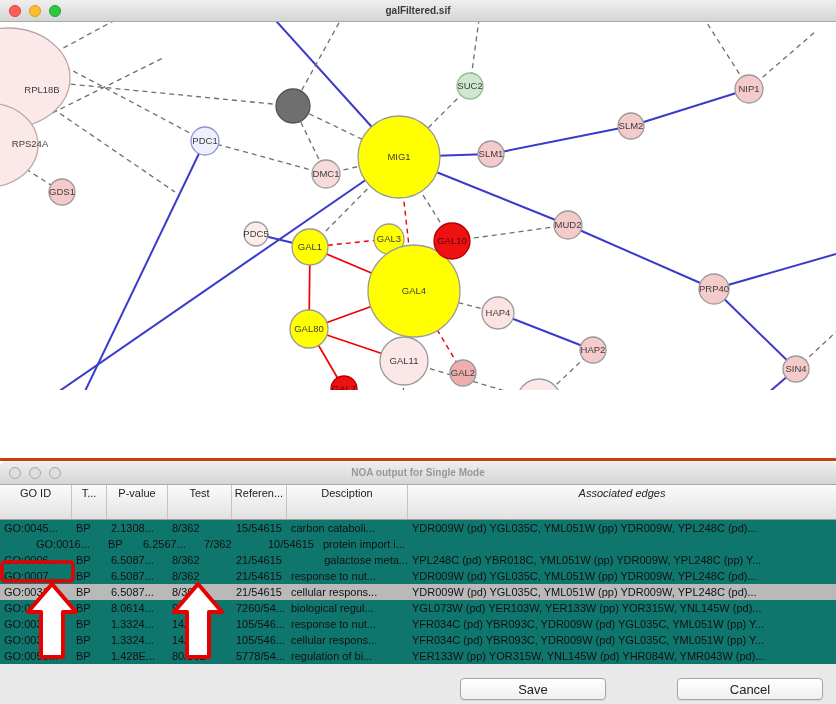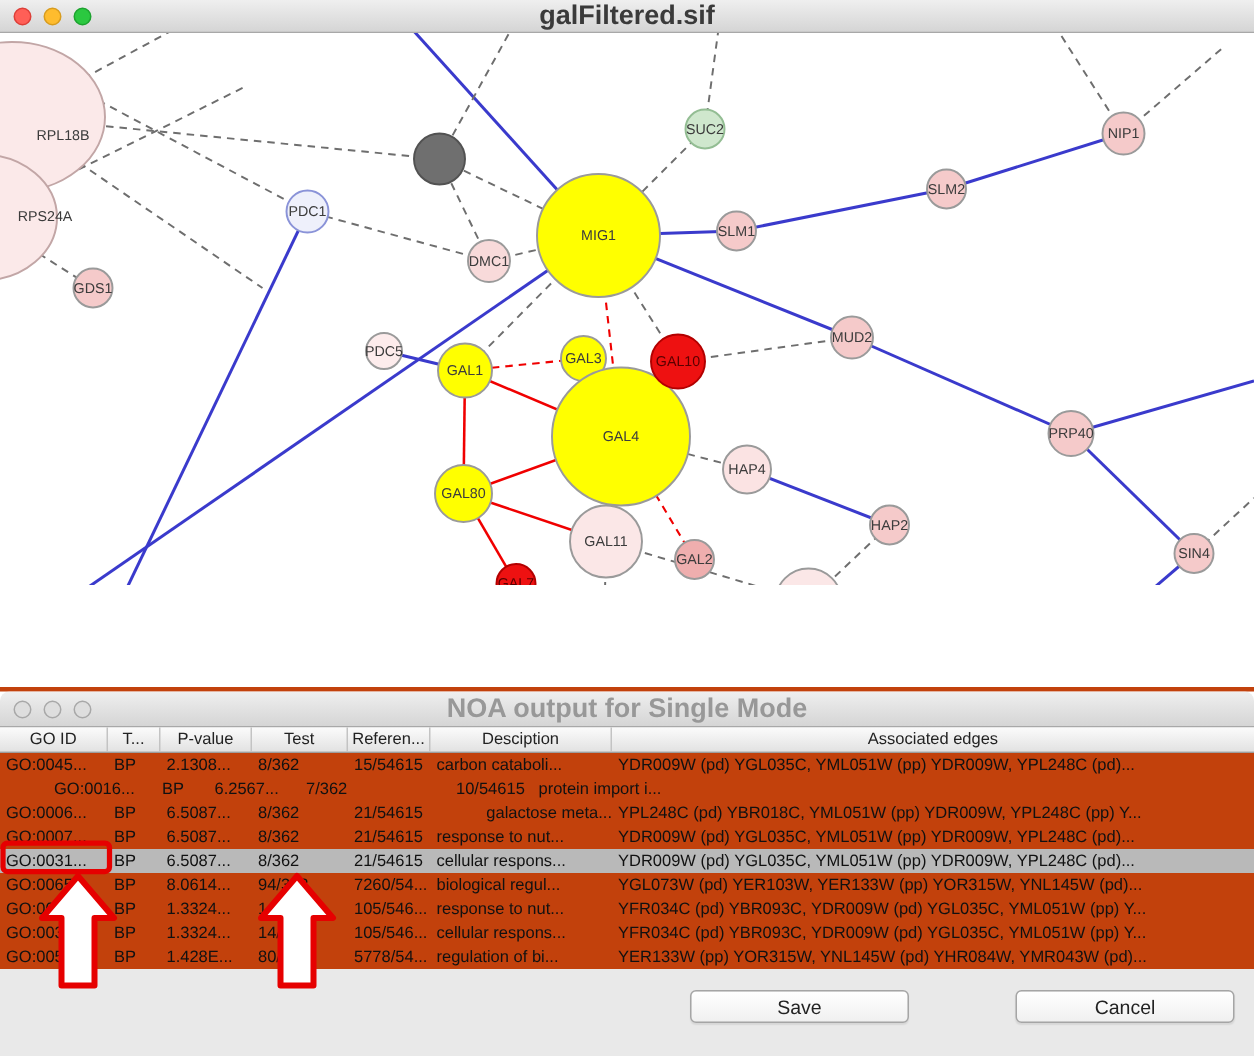--- a/index.html
+++ b/index.html
@@ -7,41 +7,41 @@
   .screen { position:relative; width:836px; height:704px; overflow:hidden; background:#fff; }
 
   .window { position:absolute; left:0; width:836px; background:#fff; }
   .graph-window { top:0; height:458px; }
   .table-window { top:458px; height:246px; border-top:3px solid #c2410c; }
 
   .titlebar { position:relative; display:flex; align-items:center; justify-content:center;
     background:linear-gradient(#efefef,#d5d5d5); border-bottom:1px solid #a8a8a8; }
   .graph-window .titlebar { height:22px; }
   .table-window .titlebar { height:24px; border-radius:6px 6px 0 0; }
-  .titlebar .title { font-size:18px; font-weight:bold; color:#3a3a3a; }
+  .titlebar .title { font-size:10px; font-weight:bold; color:#3a3a3a; }
   .titlebar.inactive .title { color:#989898; font-weight:bold; }
   .lights { position:absolute; left:9px; top:0; height:100%; display:flex; align-items:center; gap:8px; }
   .light { width:12px; height:12px; border-radius:50%; border:1px solid #999; }
   .light.red { background:#ff5f57; border-color:#dd3f38; }
   .light.yellow { background:#febc2e; border-color:#d89c1e; }
   .light.green { background:#2bc840; border-color:#1da32f; }
   .inactive .light { background:#dedede; border-color:#a8a8a8; }
 
   .canvas { width:836px; height:368px; background:#ffffff; overflow:hidden; }
   #graph-svg { display:block; }
   #graph-svg text { font-family:"Liberation Sans", sans-serif; }
 
-  .table-header { display:flex; height:17px; background:linear-gradient(#fbfbfb,#e2e2e2);
+  .table-header { display:flex; height:35px; background:linear-gradient(#fbfbfb,#e2e2e2);
     border-bottom:1px solid #9e9e9e; }
   .th { height:100%; font-size:11px; color:#222; text-align:center; line-height:16px;
     border-right:1px solid #c3c3c3; overflow:hidden; white-space:nowrap; }
-  .th:last-child { border-right:none; }
+  .th:last-child { border-right:none;font-style:italic; }
 
   .table-body { height:144px; background:#fff; overflow:hidden; }
-  .tr { display:flex; height:16px; background:#c2410c; }
+  .tr { display:flex; height:16px; background:#0f766e; }
   .tr.selected { background:#b9b9b9; }
   .td { height:16px; line-height:16px; font-size:11px; color:#111;
     padding-left:4px; overflow:hidden; white-space:nowrap; }
 
   .buttonbar { position:relative; height:61px; background:#e9e9e9; }
   .mac-btn { position:absolute; top:14px; height:22px; border:1px solid #a5a5a5; border-radius:4px;
     background:linear-gradient(#ffffff,#f0f0f0); font-size:13px; color:#222;
     font-family:"Liberation Sans", sans-serif; box-shadow:0 1px 1px rgba(0,0,0,0.08); }
   .btn-save { left:460px; width:146px; }
   .btn-cancel { left:677px; width:146px; }
@@ -199,21 +199,21 @@
           <div class="td" style="width: 64px;">8/362</div>
           <div class="td" style="width: 55px;">15/54615</div>
           <div class="td" style="width: 121px;">carbon cataboli...</div>
           <div class="td" style="width: 428px;">YDR009W (pd) YGL035C, YML051W (pp) YDR009W, YPL248C (pd)...</div>
         </div>
         <div class="tr">
           <div class="td" style="width: 72px; margin-left: 32px;">GO:0016...</div>
           <div class="td" style="width: 35px;">BP</div>
           <div class="td" style="width: 61px;">6.2567...</div>
           <div class="td" style="width: 64px;">7/362</div>
-          <div class="td" style="width: 55px; margin-left: 36px;">10/54615</div>
+          <div class="td" style="width: 55px;">10/54615</div>
           <div class="td" style="width: 121px;">protein import i...</div>
         </div>
         <div class="tr">
           <div class="td" style="width: 72px;">GO:0006...</div>
           <div class="td" style="width: 35px;">BP</div>
           <div class="td" style="width: 61px;">6.5087...</div>
           <div class="td" style="width: 64px;">8/362</div>
           <div class="td" style="width: 55px;">21/54615</div>
           <div class="td" style="width: 121px; text-align: right;">galactose meta...</div>
           <div class="td" style="width: 428px;">YPL248C (pd) YBR018C, YML051W (pp) YDR009W, YPL248C (pp) Y...</div>

